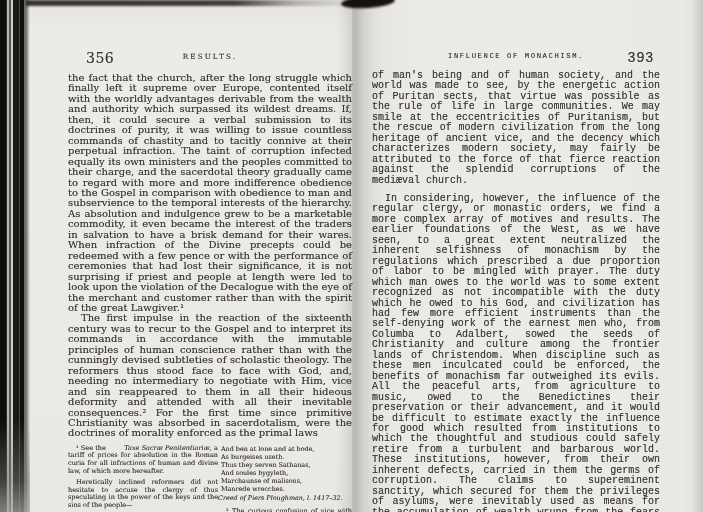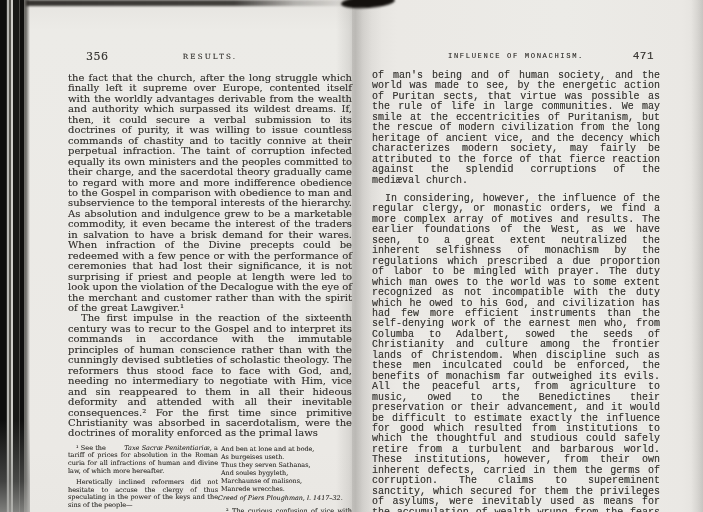--- a/index.html
+++ b/index.html
@@ -44,21 +44,21 @@
   }
   .right-edge{
     position:absolute;right:0;top:0;width:12px;height:512px;
     background:linear-gradient(90deg,rgba(120,118,114,0) 0%,rgba(120,118,114,0.12) 55%,rgba(120,118,114,0.25) 100%);
   }
   
   .page{position:absolute;top:50px;text-shadow:0 0 0.5px rgba(58,56,52,0.55);}
   .page-left{left:68px;width:284px;}
   .page-right{left:372px;width:288px;font-family:Liberation Mono, monospace;}
   .head-row{position:relative;height:11px;}
-  .pageno{position:absolute;top:0;font-size:11px;letter-spacing:0.5px;}
+  .pageno{position:absolute;top:0;font-size:14px;letter-spacing:0.5px;}
   .pageno-left{left:18px;}
   .pageno-right{right:6px;}
   .running-head{position:absolute;left:0;right:0;top:2px;text-align:center;font-size:7.2px;letter-spacing:2.1px;white-space:nowrap;}
   .running-head-right{letter-spacing:1.6px;}
   .body-text{margin-top:12px;}
   .body-text-right{margin-top:10px;}
   .body-text p{margin:0;font-size:10px;line-height:10.45px;text-align:justify;}
   .para-indent{text-indent:13px;}
   .para-gap{margin-top:8px !important;}
   
@@ -116,19 +116,19 @@
 Manrede wrecches.</div>
       <div class="attribution">Creed of Piers Ploughman, l. 1417–32.</div>
       <p class="fn note2">² The curious confusion of vice with religion, fostered by mediæval sacerdotalism, is well illustrated by the complaint which Erasmus puts in the mouth of the Virgin—“Et nonnunquam petunt a virgine quæ verecundus juvenis vix auderet petere a lena, quæque ne pudet literis committere” (Erasmi Colloq. Peregrinatio Religionis).  The existence of such inconsistencies is one of the unfathomable mysteries of human intelligence.</p>
     </div>
   </div>
 </div>
 
 <div class="page page-right">
   <div class="head-row">
     <span class="running-head running-head-right">INFLUENCE OF MONACHISM.</span>
-    <span class="pageno pageno-right">471</span>
+    <span class="pageno pageno-right">393</span>
   </div>
   <div class="body-text body-text-right">
     <p>of man's being and of human society, and the world was made to see, by the energetic action of Puritan sects, that virtue was possible as the rule of life in large communities.  We may smile at the eccentricities of Puritanism, but the rescue of modern civilization from the long heritage of ancient vice, and the decency which characterizes modern society, may fairly be attributed to the force of that fierce reaction against the splendid corruptions of the mediæval church.</p>
     <p class="para-indent para-gap">In considering, however, the influence of the regular clergy, or monastic orders, we find a more complex array of motives and results. The earlier foundations of the West, as we have seen, to a great extent neutralized the inherent selfishness of monachism by the regulations which prescribed a due proportion of labor to be mingled with prayer.  The duty which man owes to the world was to some extent recognized as not incompatible with the duty which he owed to his God, and civilization has had few more efficient instruments than the self-denying work of the earnest men who, from Columba to Adalbert, sowed the seeds of Christianity and culture among the frontier lands of Christendom.  When discipline such as these men inculcated could be enforced, the benefits of monachism far outweighed its evils.  All the peaceful arts, from agriculture to music, owed to the Benedictines their preservation or their advancement, and it would be difficult to estimate exactly the influence for good which resulted from institutions to which the thoughtful and studious could safely retire from a turbulent and barbarous world.  These institutions, however, from their own inherent defects, carried in them the germs of corruption.  The claims to supereminent sanctity, which secured for them the privileges of asylums, were inevitably used as means for the accumulation of wealth wrung from the fears or superstition of the sinner.  With wealth came the abandonment of labor; and idleness and luxury were the prolific parents of license. True-hearted men were not wanting to combat the irrepressible evil. From Chrodegang to St. Vincent de Paul, the history of monachism is full of illustrious names of those who devoted themselves to the mission of reforming abuses and restoring the ideal of the perfect monk, dead to the seductions of the world, and living only to do the work which he deems most acceptable to God.  Many of these mistakenly assumed that exaggerated mortification was the only gateway to salvation, and the only cure for the frightful immorality which</p>
   </div>
 </div>
 
 </body></html>

